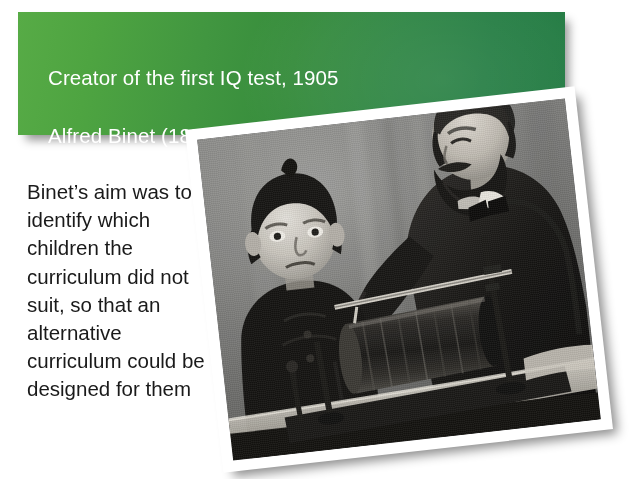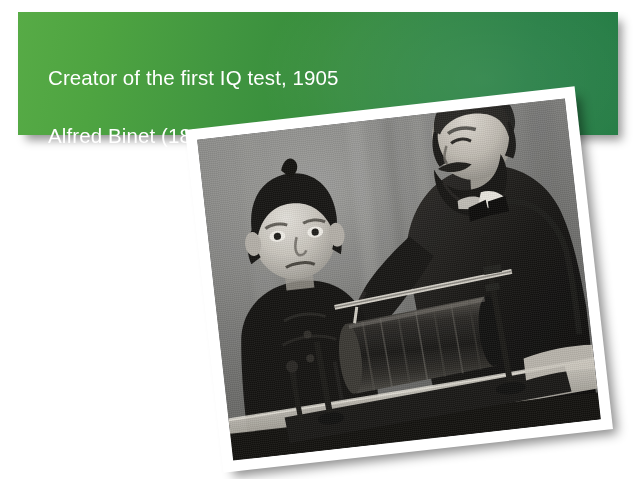--- a/index.html
+++ b/index.html
@@ -19,21 +19,21 @@
     height: 479px;
     background: #ffffff;
     overflow: hidden;
   }
 
   
   #title-banner {
     position: absolute;
     left: 18px;
     top: 12px;
-    width: 600px;
+    width: 547px;
     height: 123px;
     background: linear-gradient(100deg,
         #57ab46 0%,
         #4ea441 14%,
         #419640 34%,
         #368c3c 50%,
         #2a8340 68%,
         #217b40 84%,
         #1e783f 100%);
     box-shadow: 6px 7px 9px -2px rgba(0,0,0,0.42);
@@ -120,20 +120,21 @@
 
 <div id="slide">
 
   <div id="title-banner">
     <div id="title-text">
       <span class="title-line">Creator of the first IQ test, 1905</span>
       <span class="title-line">Alfred Binet (1857 – 1911)</span>
     </div>
   </div>
 
+  <div id="body-text">Binet’s aim was to identify which children the curriculum did not suit, so that an alternative curriculum could be designed for them</div>
 
   <div id="photo-frame">
     <div id="photo-inner">
       <svg id="photo-svg" viewBox="0 0 370 323" preserveAspectRatio="xMidYMid slice">
         <defs>
           <linearGradient id="wallGrad" x1="0" y1="0" x2="0.3" y2="1">
             <stop offset="0%" stop-color="#8d8d8b"></stop>
             <stop offset="38%" stop-color="#7e7e7c"></stop>
             <stop offset="72%" stop-color="#6f6f6d"></stop>
             <stop offset="100%" stop-color="#636361"></stop>

